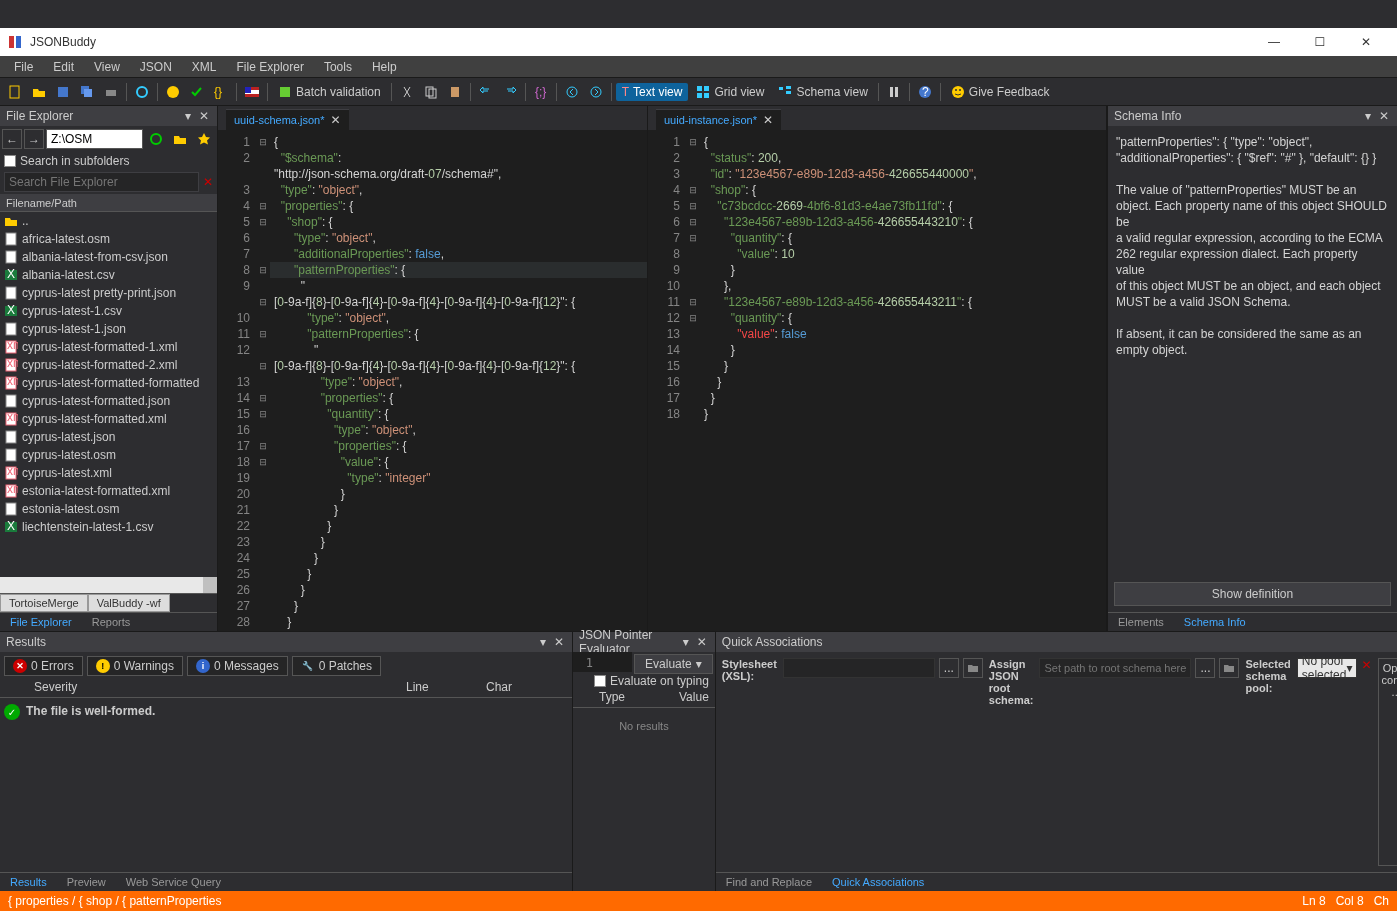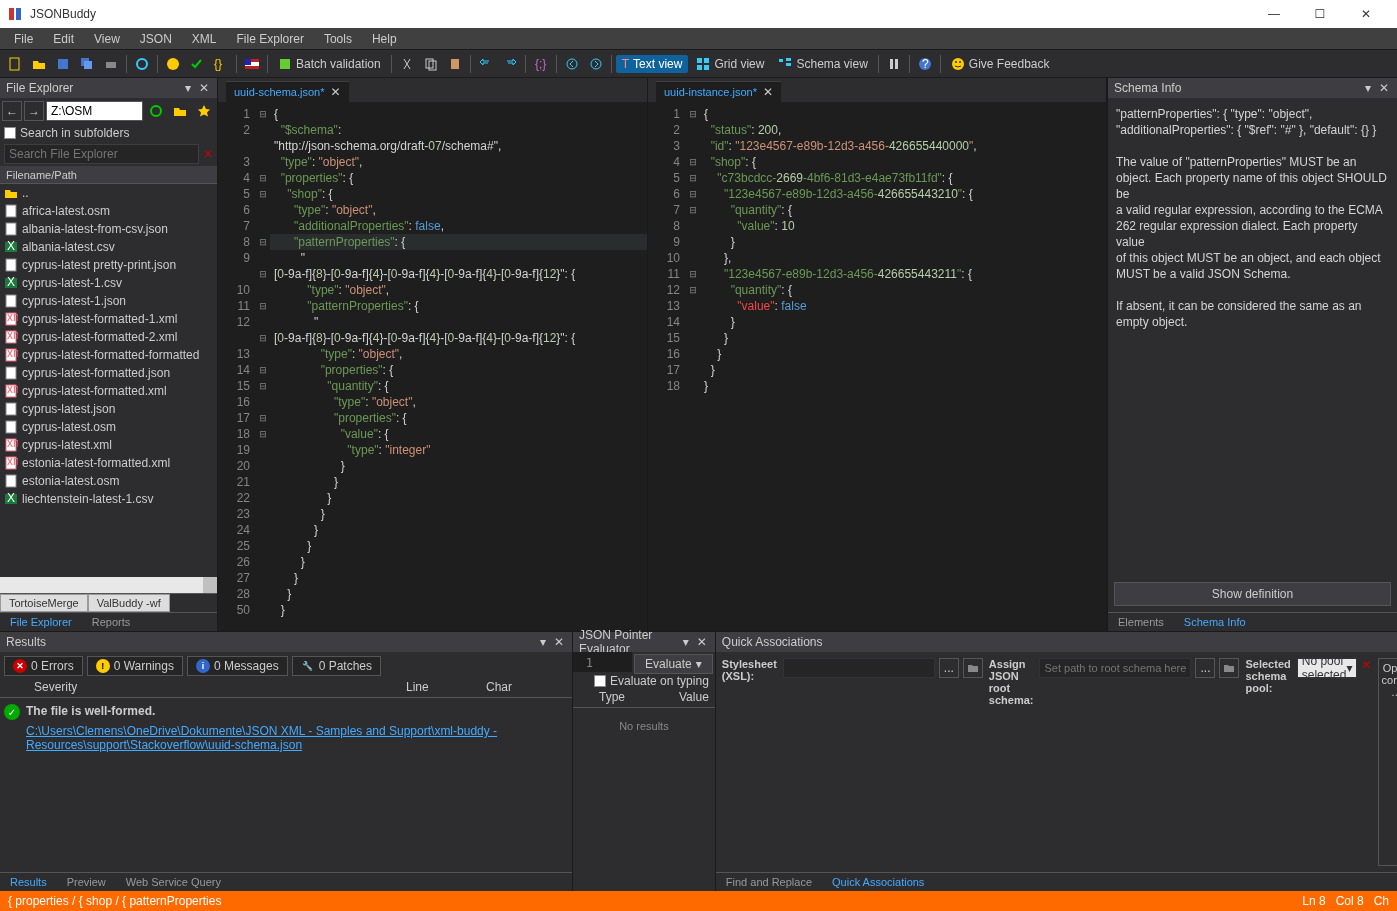--- a/index.html
+++ b/index.html
@@ -1,18 +1,18 @@
 <!DOCTYPE html>
 <html><head>
 <meta charset="utf-8">
 <style>
 * { margin: 0; padding: 0; box-sizing: border-box; font-family: "Segoe UI", Arial, sans-serif; font-size: 12px; }
 body { background: #2d2d30; color: #ccc; width: 1397px; height: 911px; display: flex; flex-direction: column; overflow: hidden; }
 
-.titlebar { height: 28px; background: #fff; display: flex; align-items: center; padding: 4px 8px; color: #333; }
+.titlebar { height: 28px; background: #fff; display: flex; align-items: center; padding: 4px 8px; color: #333; margin-top: 28px; }
 .titlebar-logo { width: 16px; height: 16px; margin-right: 6px; display: flex; align-items: center; }
 .titlebar-title { flex: 1; font-size: 12px; }
 .titlebar-btns { display: flex; gap: 0; }
 .titlebar-btn { width: 46px; height: 28px; display: flex; align-items: center; justify-content: center; cursor: pointer; }
 
 .menubar { height: 22px; background: #404040; display: flex; align-items: center; padding: 0 4px; border-bottom: 1px solid #1a1a1a; }
 .menu-item { padding: 3px 10px; cursor: pointer; color: #ccc; }
 
 .toolbar { height: 28px; background: #2d2d30; display: flex; align-items: center; padding: 2px 4px; border-bottom: 1px solid #1a1a1a; gap: 2px; }
 .tb-btn { width: 22px; height: 22px; display: flex; align-items: center; justify-content: center; cursor: pointer; border-radius: 2px; }
@@ -698,21 +698,20 @@
     <div class="results-cols">
       <div class="res-col-sev">Severity</div>
       <div class="res-col-line">Line</div>
       <div class="res-col-char">Char</div>
     </div>
     <div class="results-body">
       <div class="result-row">
         <span class="result-ok-icon">✓</span>
         <span class="result-text" style="font-weight:bold">The file is well-formed.</span>
       </div>
-      <a class="result-path">C:\Users\Clemens\OneDrive\Dokumente\JSON XML - Samples and Support\xml-buddy - Resources\support\Stackoverflow\uuid-schema.json</a>
     </div>
     <div class="results-tabs">
       <div class="results-tab active">Results</div>
       <div class="results-tab">Preview</div>
       <div class="results-tab">Web Service Query</div>
     </div>
   </div>
 
   <div class="jsonptr-panel">
     <div class="panel-header">

